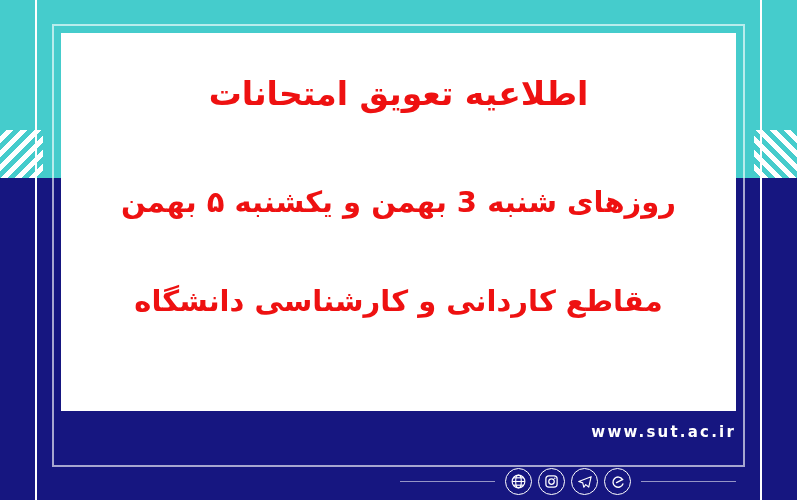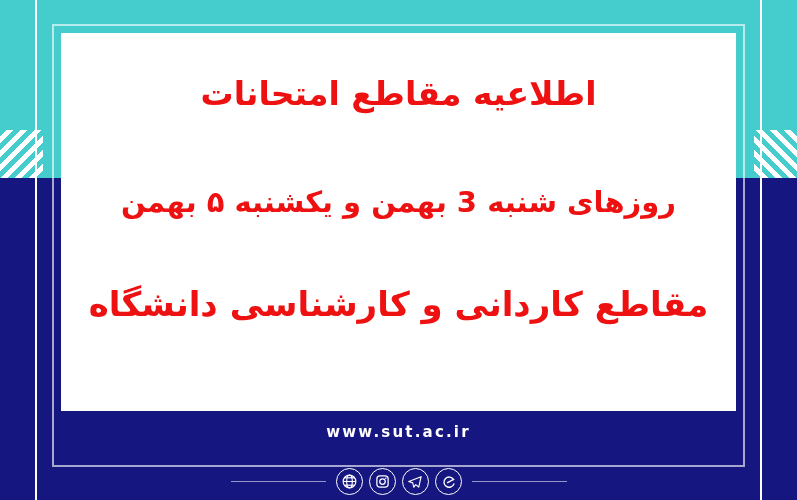--- a/index.html
+++ b/index.html
@@ -138,33 +138,33 @@
   }
   .headline.l1 {
     font-size: 33px;
     margin-bottom: 70px;
   }
   .headline.l2 {
     font-size: 29px;
     margin-bottom: 62px;
   }
   .headline.l3 {
-    font-size: 34px;
+    font-size: 29px;
   }
 
   
   .footer {
     position: absolute;
     left: 61px;
     right: 61px;
     top: 411px;
     height: 89px;
     display: flex;
     flex-direction: column;
-    align-items: center;
+    align-items: flex-end;
     justify-content: flex-start;
     padding-top: 14px;
     box-sizing: border-box;
     gap: 21px;
   }
   .site-url {
     color: #ffffff;
     font-family: "DejaVu Sans", sans-serif;
     font-weight: bold;
     font-size: 15px;
@@ -223,21 +223,21 @@
   <div class="frame-teal"></div>
   <div class="frame-navy"></div>
 
   <div class="hairline-v l"></div>
   <div class="hairline-v r"></div>
 
   <div class="inset-border"></div>
 
   <div class="card">
     <div class="card-inner">
-      <div class="headline l1">اطلاعیه مقاطع امتحانات</div>
+      <div class="headline l1">اطلاعیه تعویق امتحانات</div>
       <div class="headline l2">روزهای شنبه 3 بهمن و یکشنبه ۵ بهمن</div>
       <div class="headline l3">مقاطع کاردانی و کارشناسی دانشگاه</div>
     </div>
   </div>
 
   <div class="footer">
     <div class="site-url">www.sut.ac.ir</div>
 
     <div class="social-row">
       <div class="rule l"></div>

